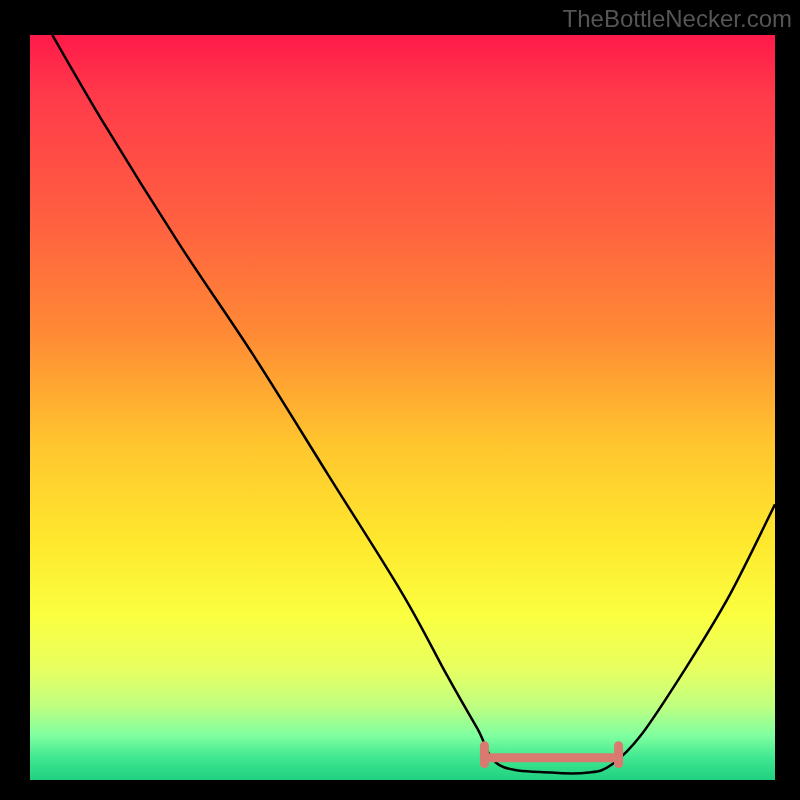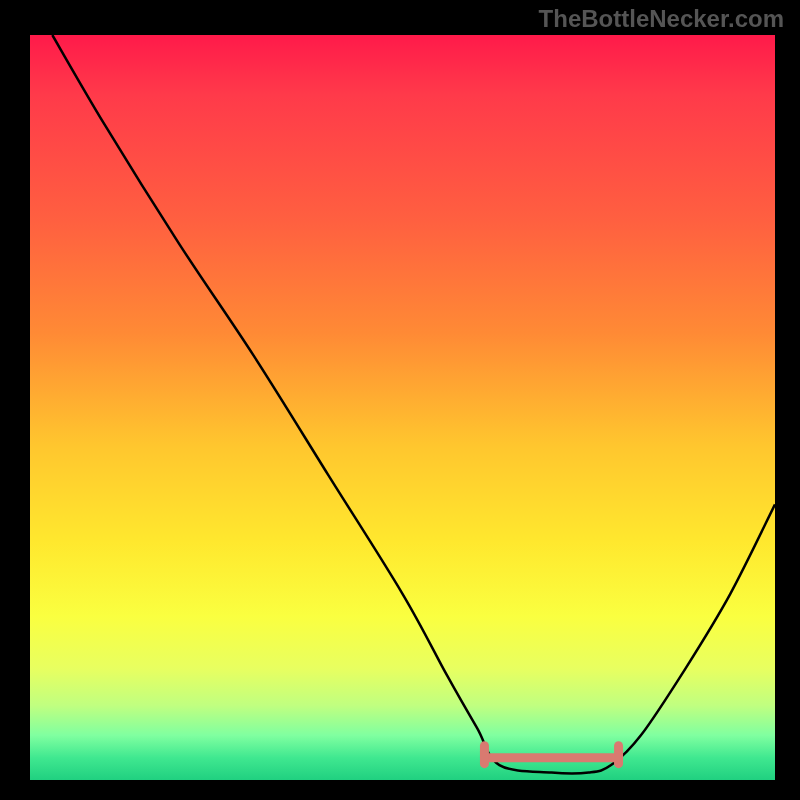--- a/index.html
+++ b/index.html
@@ -7,24 +7,24 @@
     width: 800px;
     height: 800px;
     background: #000;
     position: relative;
     font-family: Arial, sans-serif;
     overflow: hidden;
   }
   .watermark {
     position: absolute;
     top: 5px;
-    right: 16px;
+    right: 8px;
     color: #555;
     font-size: 24px;
-    font-weight: bold;
+    font-weight: normal;
     z-index: 10;
   }
   .plot-area {
     position: absolute;
     left: 30px;
     top: 35px;
     width: 745px;
     height: 745px;
     overflow: hidden;
   }

